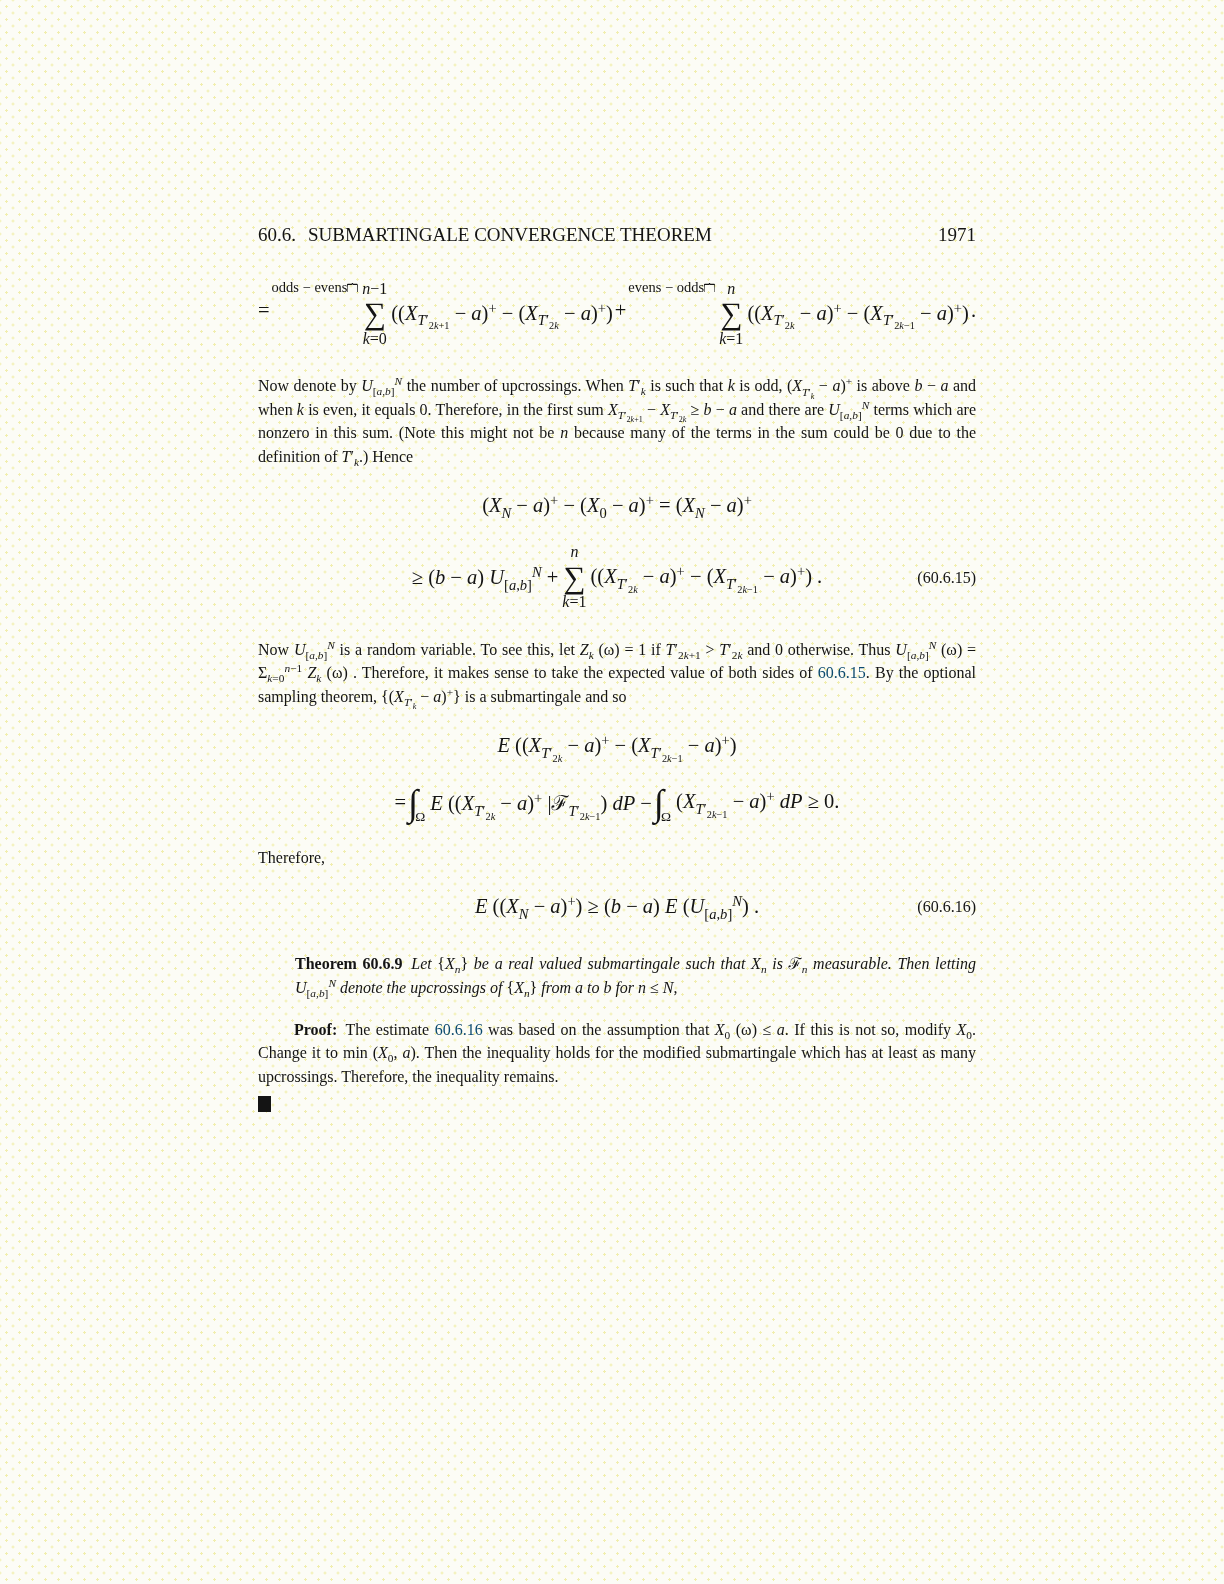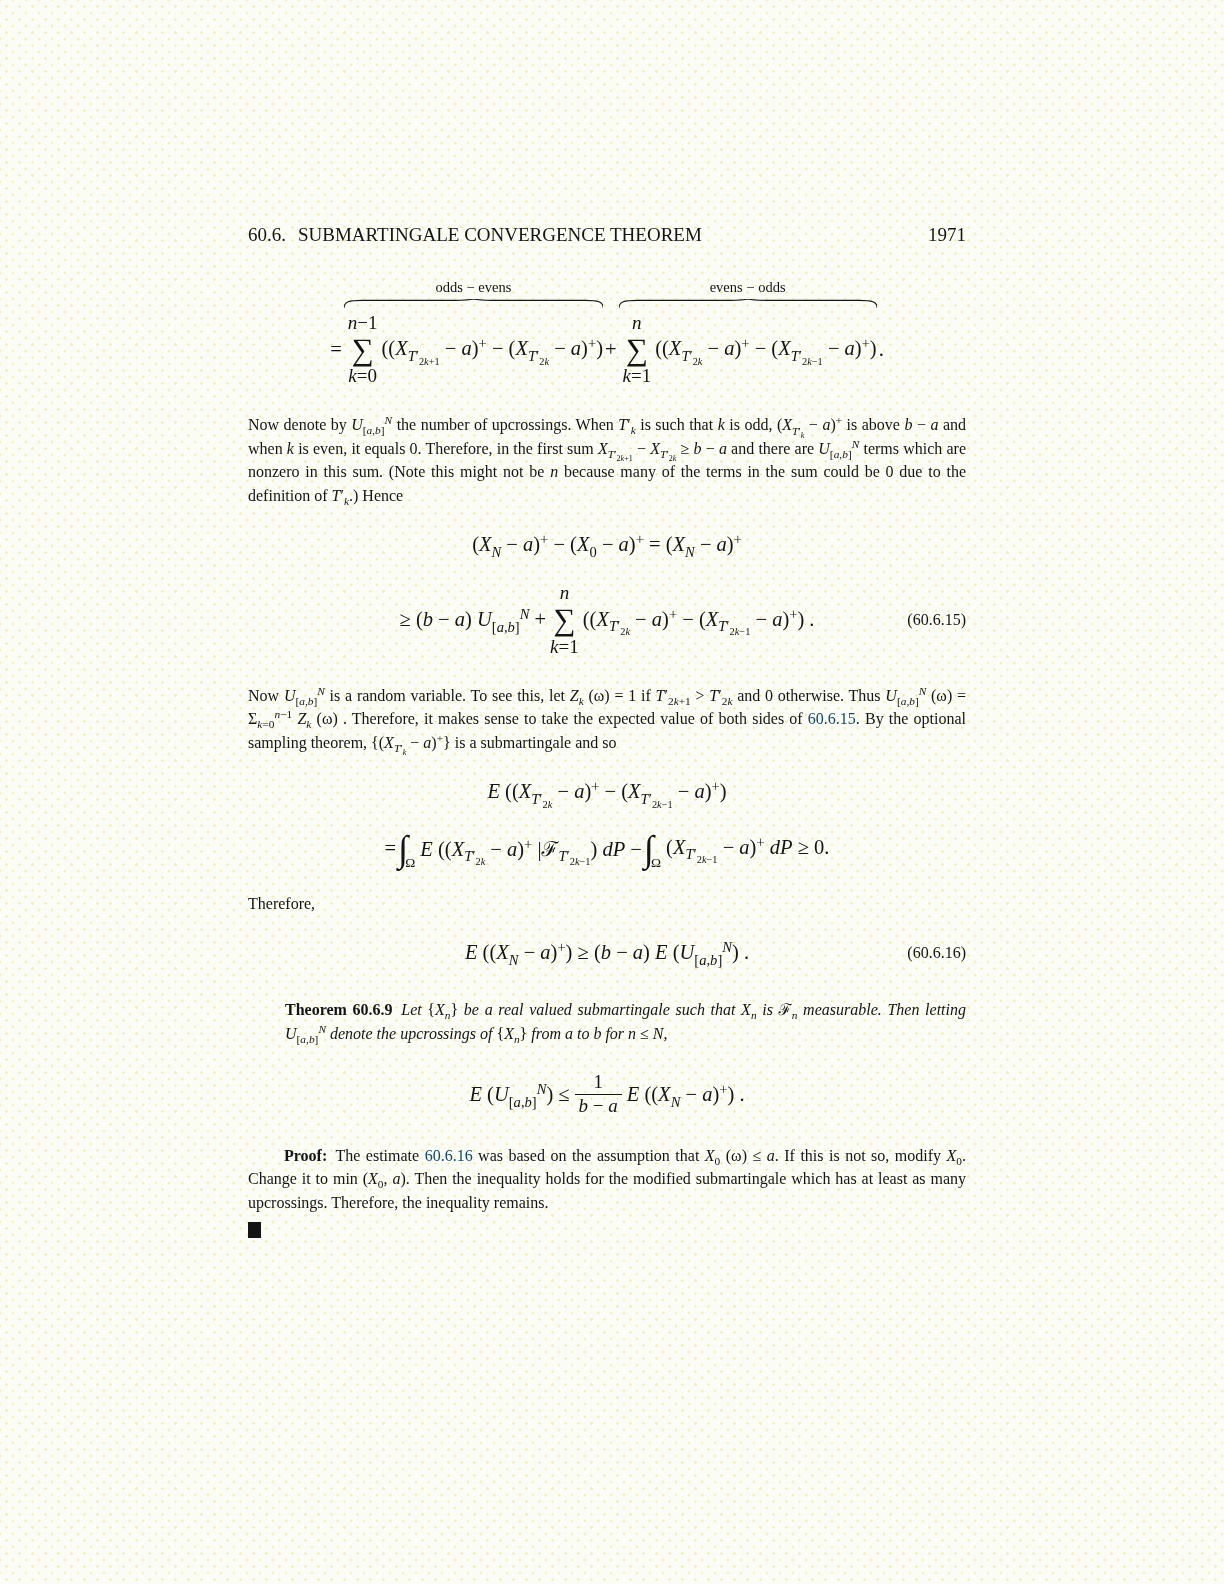--- a/index.html
+++ b/index.html
@@ -7,21 +7,21 @@
     width:1224px;height:1584px;position:relative;overflow:hidden;
     background-color:#fcfcf6;
     background-image:
       radial-gradient(#f1eeae 1px, rgba(0,0,0,0) 1.4px),
       radial-gradient(#f1eeae 1px, rgba(0,0,0,0) 1.4px);
     background-size:13px 13px;
     background-position:0 0, 6.5px 6.5px;
     font-family:"Liberation Serif","DejaVu Serif",serif;
     color:#141414;
   }
-  .page{position:absolute;left:248px;top:224px;width:718px;}
+  .page{position:absolute;left:258px;top:224px;width:718px;}
   .pg-header{display:flex;justify-content:space-between;align-items:baseline;font-size:19px;margin-bottom:34px;}
   .pg-header .sec{margin-right:12px;}
   
   .para{font-size:16px;line-height:1.47;text-align:justify;margin:0 0 20px 0;}
   .para.indent{text-indent:36px;}
   .para.theorem{margin-top:34px;margin-bottom:18px;margin-left:37px;}
   .it{font-style:italic;}
   .bf{font-weight:bold;margin-right:3px;}
   .xref{color:#0c4a6e;text-decoration:none;cursor:pointer;}
   .mseg i{font-style:italic;font-family:"Liberation Serif","DejaVu Serif",serif;}
@@ -31,28 +31,28 @@
   .rm{font-style:normal;}
   .rm i{font-style:normal;}
   
   .display{position:relative;display:flex;justify-content:center;align-items:center;
     font-size:20.5px;margin:26px 0;white-space:nowrap;}
   .display.braced{align-items:flex-end;margin:6px 0 26px 0;}
   .display.braced > .mseg{padding-bottom:26px;}
   .eqtag{position:absolute;right:0;top:50%;transform:translateY(-50%);font-size:16px;}
   .bigop{display:inline-flex;flex-direction:column;align-items:center;vertical-align:middle;margin:0 4px;line-height:1;}
   .bigop .opsym{font-size:31px;line-height:1.02;}
-  .bigop .lim{font-size:19px;line-height:1.15;}
+  .bigop .lim{font-size:16px;line-height:1.15;}
   .intwrap{display:inline-flex;align-items:flex-end;vertical-align:middle;margin:0 2px;}
   .intsym{font-size:37px;line-height:0.95;}
   .intlim{font-size:13.5px;transform:translateY(5px);margin:0 3px 0 -3px;}
   .frac{display:inline-flex;flex-direction:column;align-items:center;vertical-align:middle;margin:0 5px;line-height:1.2;font-size:19px;}
   .fr-bot{border-top:1.3px solid #141414;padding:0 4px;}
   .fr-top{padding:0 4px;}
-  .obrace{display:inline-flex;flex-direction:column;align-items:stretch;vertical-align:bottom;margin:0 2px;}
+  .obrace{display:inline-flex;flex-direction:row;align-items:stretch;vertical-align:bottom;margin:0 2px;}
   .obr-label{text-align:center;font-size:14.5px;line-height:1.1;}
   .obr-svg{width:100%;height:9px;display:block;margin:3px 0 4px 0;}
   .obr-row{display:inline-flex;align-items:center;justify-content:center;}
   
   .qed{width:13px;height:16px;background:#141414;margin:-12px 0 12px 0;}
 </style>
 </head>
 <body>
 
 <div class="page">
@@ -126,24 +126,16 @@
           <span class="intlim">Ω</span>
         </span>
         <span class="mseg">(<i>X</i><sub><i>T</i>′<sub>2<i>k</i>−1</sub></sub> − <i>a</i>)<sup>+</sup> <i>d</i><i>P</i> ≥ 0.</span>
       </div>
       <p class="para"><span>Therefore,</span></p>
       <div class="display">
         <span class="mseg"><i>E</i> ((<i>X</i><sub><i>N</i></sub> − <i>a</i>)<sup>+</sup>) ≥ (<i>b</i> − <i>a</i>) <i>E</i> (<i>U</i><sub>[<i>a</i>,<i>b</i>]</sub><sup><i>N</i></sup>) .</span>
         <span class="eqtag">(60.6.16)</span>
       </div>
       <p class="para theorem"><span class="bf">Theorem 60.6.9</span><span class="it"> Let </span><span class="mseg">{<i>X</i><sub><i>n</i></sub>}</span><span class="it"> be a real valued submartingale such that </span><span class="mseg"><i>X</i><sub><i>n</i></sub></span><span class="it"> is </span><span class="mseg">ℱ<sub><i>n</i></sub></span><span class="it"> measurable. Then letting </span><span class="mseg"><i>U</i><sub>[<i>a</i>,<i>b</i>]</sub><sup><i>N</i></sup></span><span class="it"> denote the upcrossings of </span><span class="mseg">{<i>X</i><sub><i>n</i></sub>}</span><span class="it"> from </span><span class="mseg"><i>a</i></span><span class="it"> to </span><span class="mseg"><i>b</i></span><span class="it"> for </span><span class="mseg"><i>n</i> ≤ <i>N</i>,</span></p>
-      <div class="display">
-        <span class="mseg"><i>E</i> (<i>U</i><sub>[<i>a</i>,<i>b</i>]</sub><sup><i>N</i></sup>) ≤ </span>
-        <span class="frac">
-          <span class="fr-top">1</span>
-          <span class="fr-bot"><i>b</i> − <i>a</i></span>
-        </span>
-        <span class="mseg"><i>E</i> ((<i>X</i><sub><i>N</i></sub> − <i>a</i>)<sup>+</sup>) .</span>
-      </div>
       <p class="para indent"><span class="bf">Proof:</span><span> The estimate </span><a class="xref">60.6.16</a><span> was based on the assumption that </span><span class="mseg"><i>X</i><sub>0</sub> (ω) ≤ <i>a</i></span><span>. If this is not so, modify </span><span class="mseg"><i>X</i><sub>0</sub></span><span>. Change it to </span><span class="mseg"><span class="rm"><i>m</i><i>i</i><i>n</i></span> (<i>X</i><sub>0</sub>, <i>a</i>)</span><span>. Then the inequality holds for the modified submartingale which has at least as many upcrossings. Therefore, the inequality remains.</span></p>
       <div class="qed"></div>
     </div>
 </div>
 
 </body></html>

